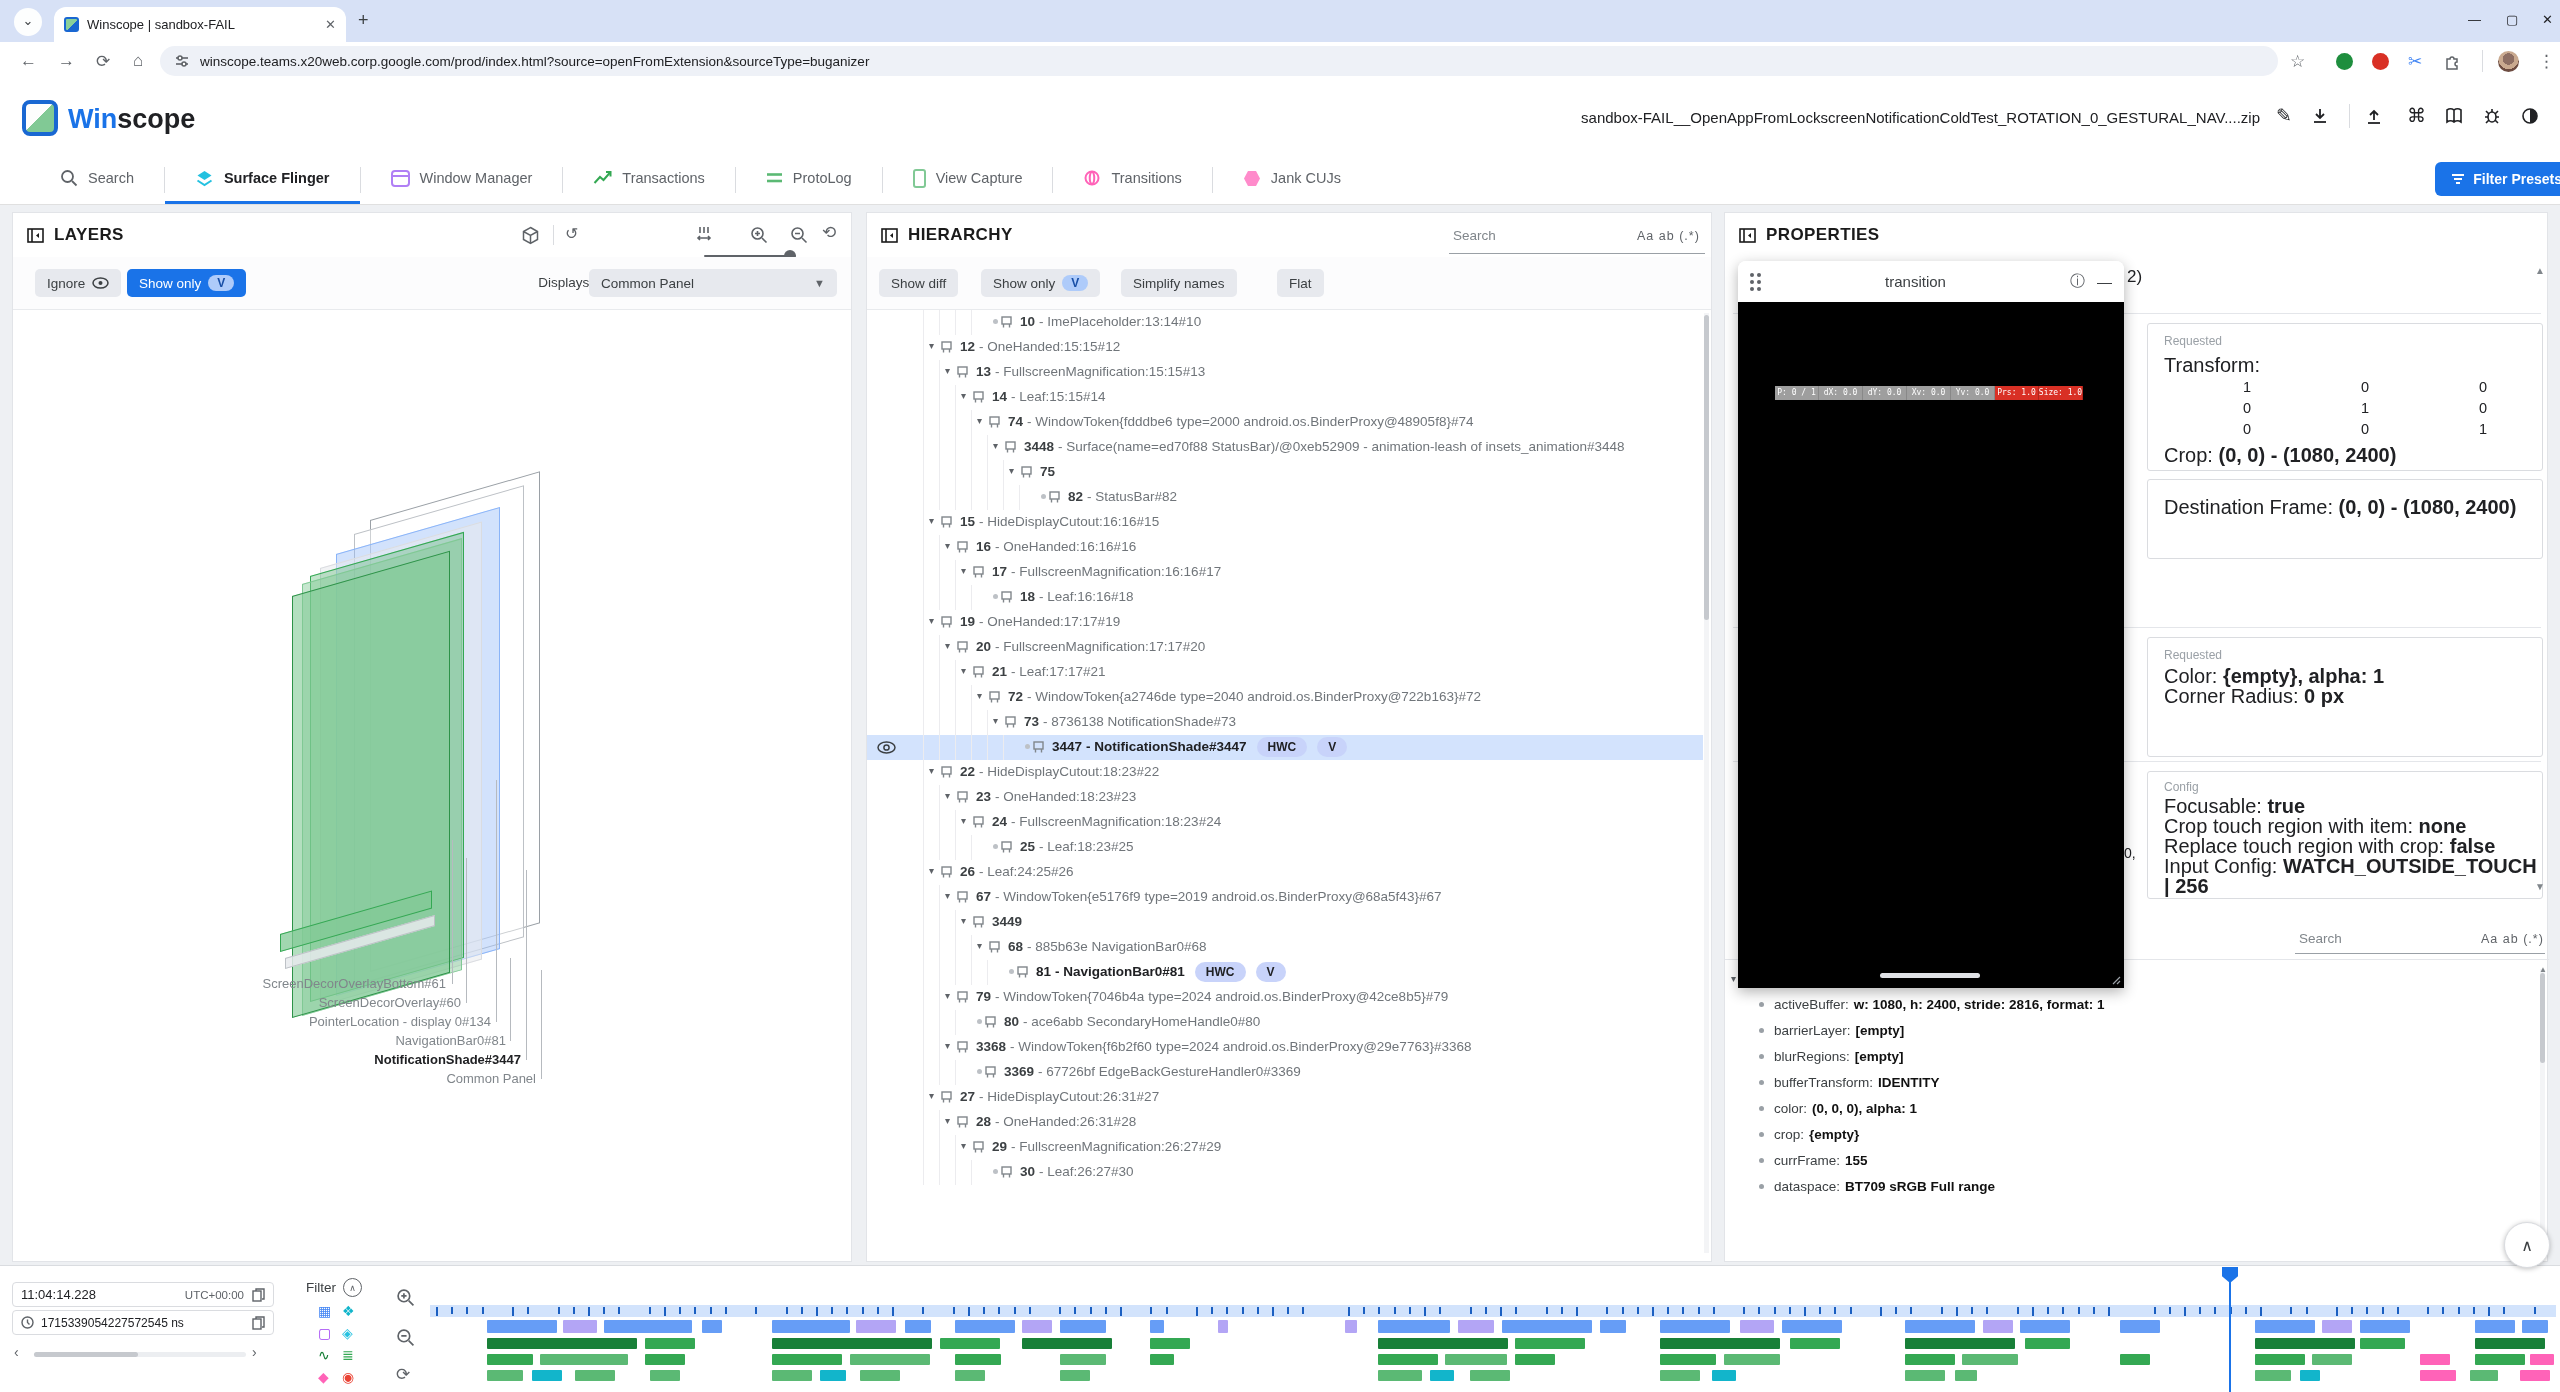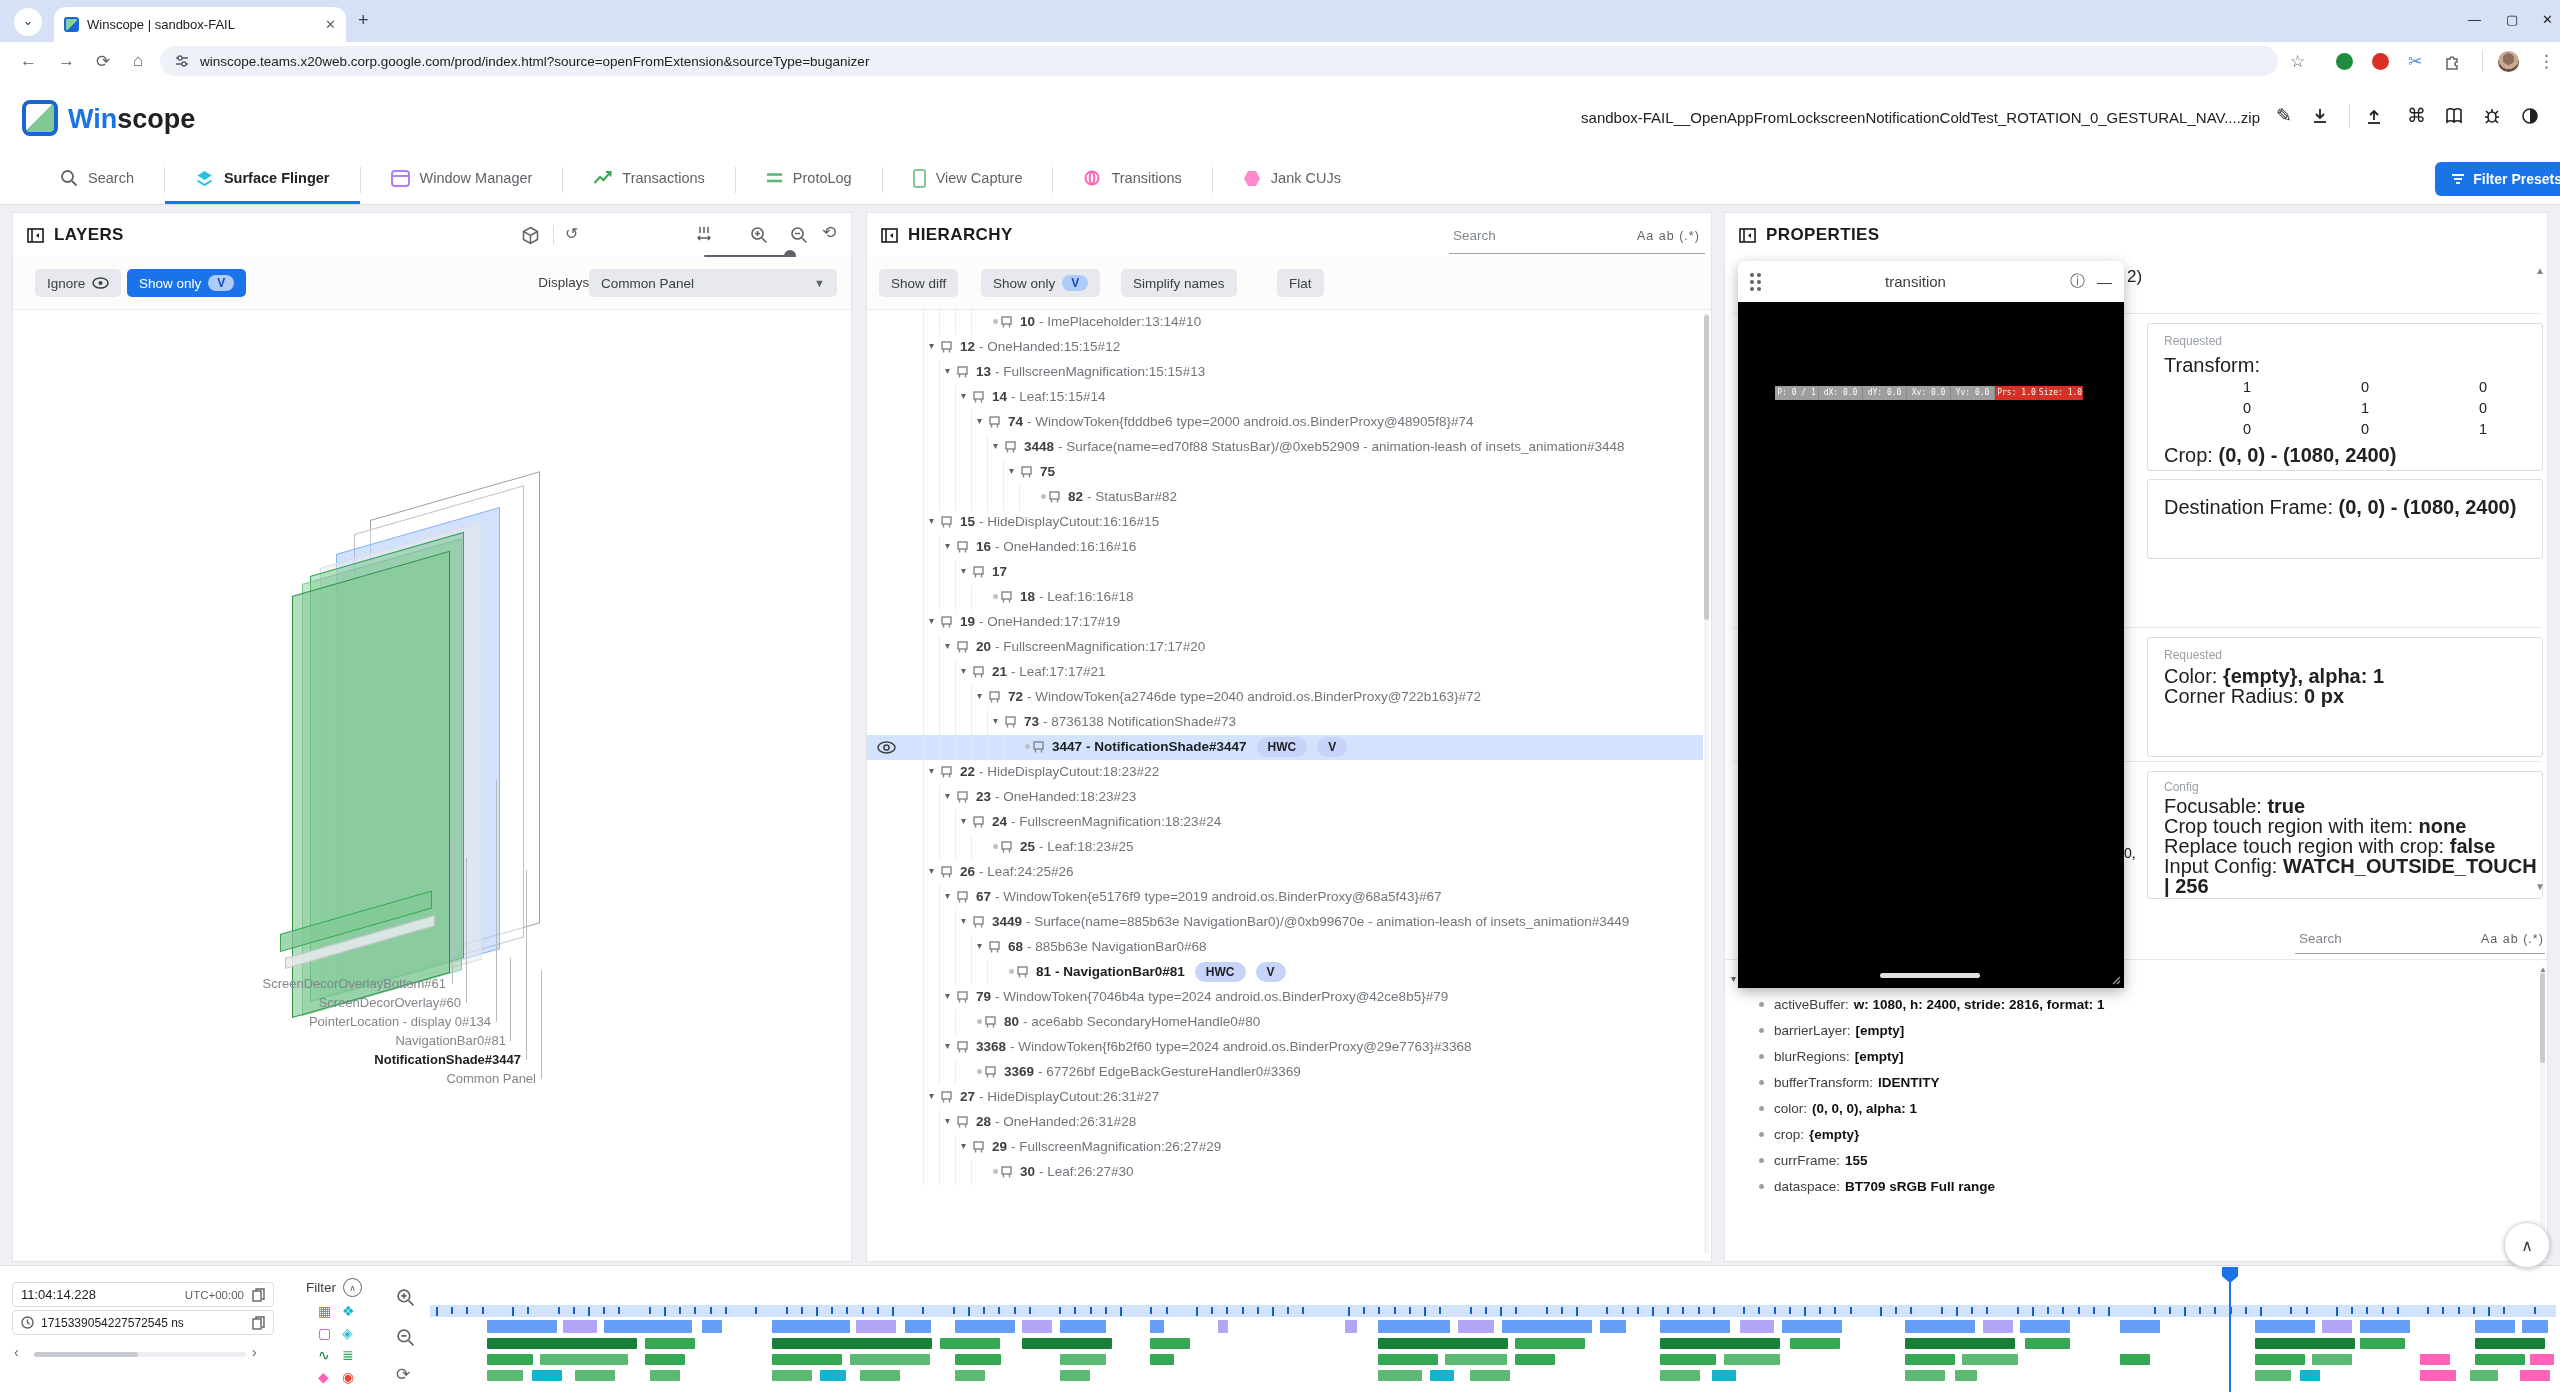--- a/index.html
+++ b/index.html
@@ -554,20 +554,21 @@
           <span class="guide" style="left: 88px;"></span>
           <span class="car">▾</span>
           <span>
             <svg width="11" height="12" viewBox="0 0 11 12" style="margin-top:6px;">
               <rect x="1" y="1" width="9" height="7" fill="none" stroke="#80868b" stroke-width="1.4"></rect>
               <line x1="2.5" y1="8" x2="2.5" y2="11.5" stroke="#80868b" stroke-width="1.4"></line>
               <line x1="8.5" y1="8" x2="8.5" y2="11.5" stroke="#80868b" stroke-width="1.4"></line>
             </svg>
           </span>
           <span class="num">17</span>
+          <span class="lbl"><span>- FullscreenMagnification:16:16#17</span></span>
         </div>
         <div class="hrow" style="padding-left: 110px;">
           <span class="guide" style="left: 56px;"></span>
           <span class="guide" style="left: 72px;"></span>
           <span class="guide" style="left: 88px;"></span>
           <span class="guide" style="left: 104px;"></span>
           <span class="car"></span>
           <span class="dot"></span>
           <span>
             <svg width="11" height="12" viewBox="0 0 11 12" style="margin-top:6px;">
@@ -771,21 +772,20 @@
           <span class="guide" style="left: 88px;"></span>
           <span class="car">▾</span>
           <span>
             <svg width="11" height="12" viewBox="0 0 11 12" style="margin-top:6px;">
               <rect x="1" y="1" width="9" height="7" fill="none" stroke="#80868b" stroke-width="1.4"></rect>
               <line x1="2.5" y1="8" x2="2.5" y2="11.5" stroke="#80868b" stroke-width="1.4"></line>
               <line x1="8.5" y1="8" x2="8.5" y2="11.5" stroke="#80868b" stroke-width="1.4"></line>
             </svg>
           </span>
           <span class="num">3449</span>
-          <span class="lbl" style="max-width: 700px;"><span>- Surface(name=885b63e NavigationBar0)/@0xb99670e - animation-leash of insets_animation#3449</span></span>
         </div>
         <div class="hrow" style="padding-left: 110px;">
           <span class="guide" style="left: 56px;"></span>
           <span class="guide" style="left: 72px;"></span>
           <span class="guide" style="left: 88px;"></span>
           <span class="guide" style="left: 104px;"></span>
           <span class="car">▾</span>
           <span>
             <svg width="11" height="12" viewBox="0 0 11 12" style="margin-top:6px;">
               <rect x="1" y="1" width="9" height="7" fill="none" stroke="#80868b" stroke-width="1.4"></rect>

